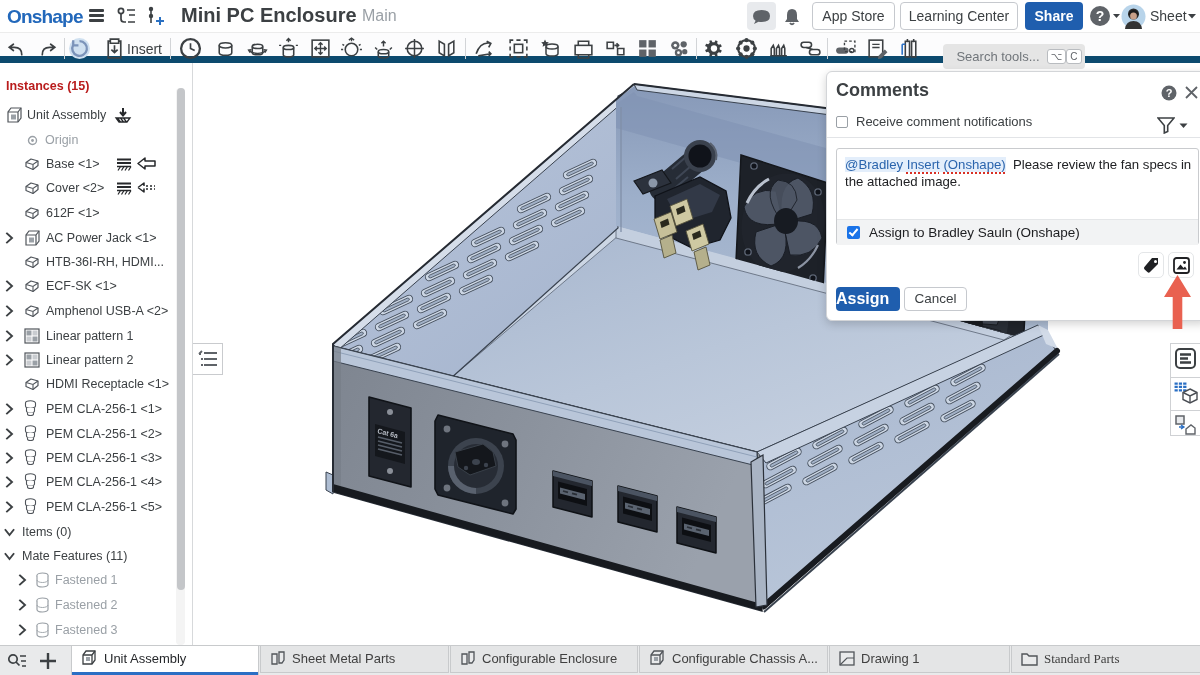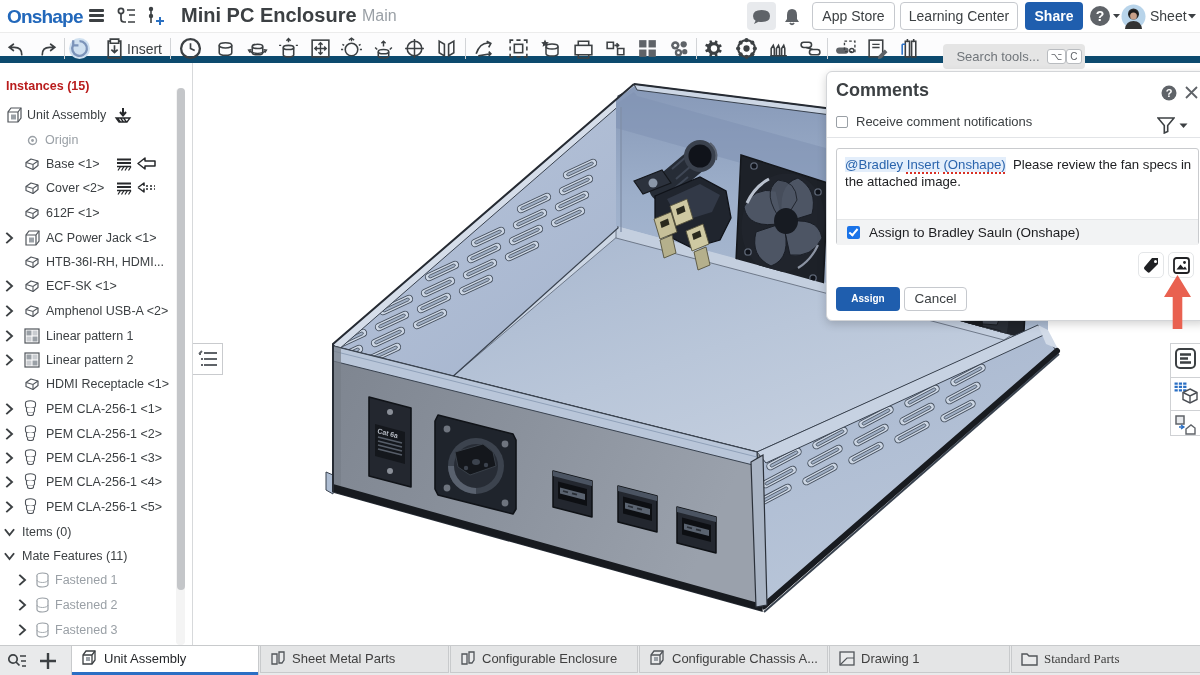--- a/index.html
+++ b/index.html
@@ -39,21 +39,21 @@
 #cm-row2 { position:absolute; left:9px; top:42px; font-size:13px; color:#3c4043; }
 .cbx { display:inline-block; width:12px; height:12px; border:1.4px solid #9aa0a6; border-radius:2px; vertical-align:-2px; margin-right:8px; background:#fff; }
 #cm-div { position:absolute; left:0; top:65px; width:380px; height:1px; background:#e2e4e7; }
 #cm-box { position:absolute; left:9px; top:76px; width:363px; height:97px; border:1px solid #c9cbce; border-radius:3px; background:#fff; }
 #cm-text { position:absolute; left:8px; top:7px; width:352px; font-size:13.2px; line-height:17px; color:#202124; }
 .mention { color:#2a64ad; background:#e3eefb; } .mention u { text-decoration:underline dotted #d93025 2px; text-underline-offset:2.5px; }
 #cm-assignrow { position:absolute; left:0px; top:70px; width:361px; height:26px; background:#f2f3f4; border-top:1px solid #e4e6e8; font-size:13.5px; color:#202124; line-height:26px; }
 .cbx-on { display:inline-block; position:relative; width:13px; height:13px; background:#1a73e8; border-radius:2px; vertical-align:-2px; margin:0 9px 0 10px; }
 .cbx-on:after { content:""; position:absolute; left:4px; top:1px; width:3px; height:7px; border:solid #fff; border-width:0 2px 2px 0; transform:rotate(40deg); }
 .attbtn { position:absolute; top:180px; width:26px; height:26px; border:1px solid #e4e6e8; border-radius:5px; background:#fff; }
-#cm-assign { position:absolute; left:9px; top:215px; width:64px; height:24px; background:#1f5eae; border-radius:4px; color:#fff; font-size:10px; font-weight:bold; text-align:center; line-height:24px; }
+#cm-assign { position:absolute; left:9px; top:215px; width:64px; height:24px; background:#1f5eae; border-radius:4px; color:#fff; font-size:16px; font-weight:bold; line-height:24px; }
 #cm-cancel { position:absolute; left:77px; top:215px; width:63px; height:24px; background:#fff; border:1px solid #c6c9ce; border-radius:4px; color:#3c4043; font-size:13.5px; text-align:center; line-height:22px; }
 
 #bottombar { position:absolute; left:0; top:645px; width:1200px; height:30px; background:#e9eaeb; border-top:1px solid #c8cacc; z-index:20; }
 .tab { position:absolute; top:0px; height:27px; background:#e4e5e6; border:1px solid #c8cacc; border-top:none; border-radius:0 0 0 0; font-size:13px; color:#404040; line-height:26px; white-space:nowrap; overflow:hidden; }
 #tab-active { position:absolute; left:71px; top:0px; width:188px; height:30px; background:#fff; border:1px solid #c8cacc; border-top:none; font-size:13px; color:#26282b; line-height:26px; }
 #tab-active:after { content:""; position:absolute; left:0; bottom:0; width:100%; height:3px; background:#2a6fc4; }
 .tabic { display:inline-block; vertical-align:-3px; margin:0 6px 0 9px; }
 svg { display:block; }
 .abs { position:absolute; }
 </style>

